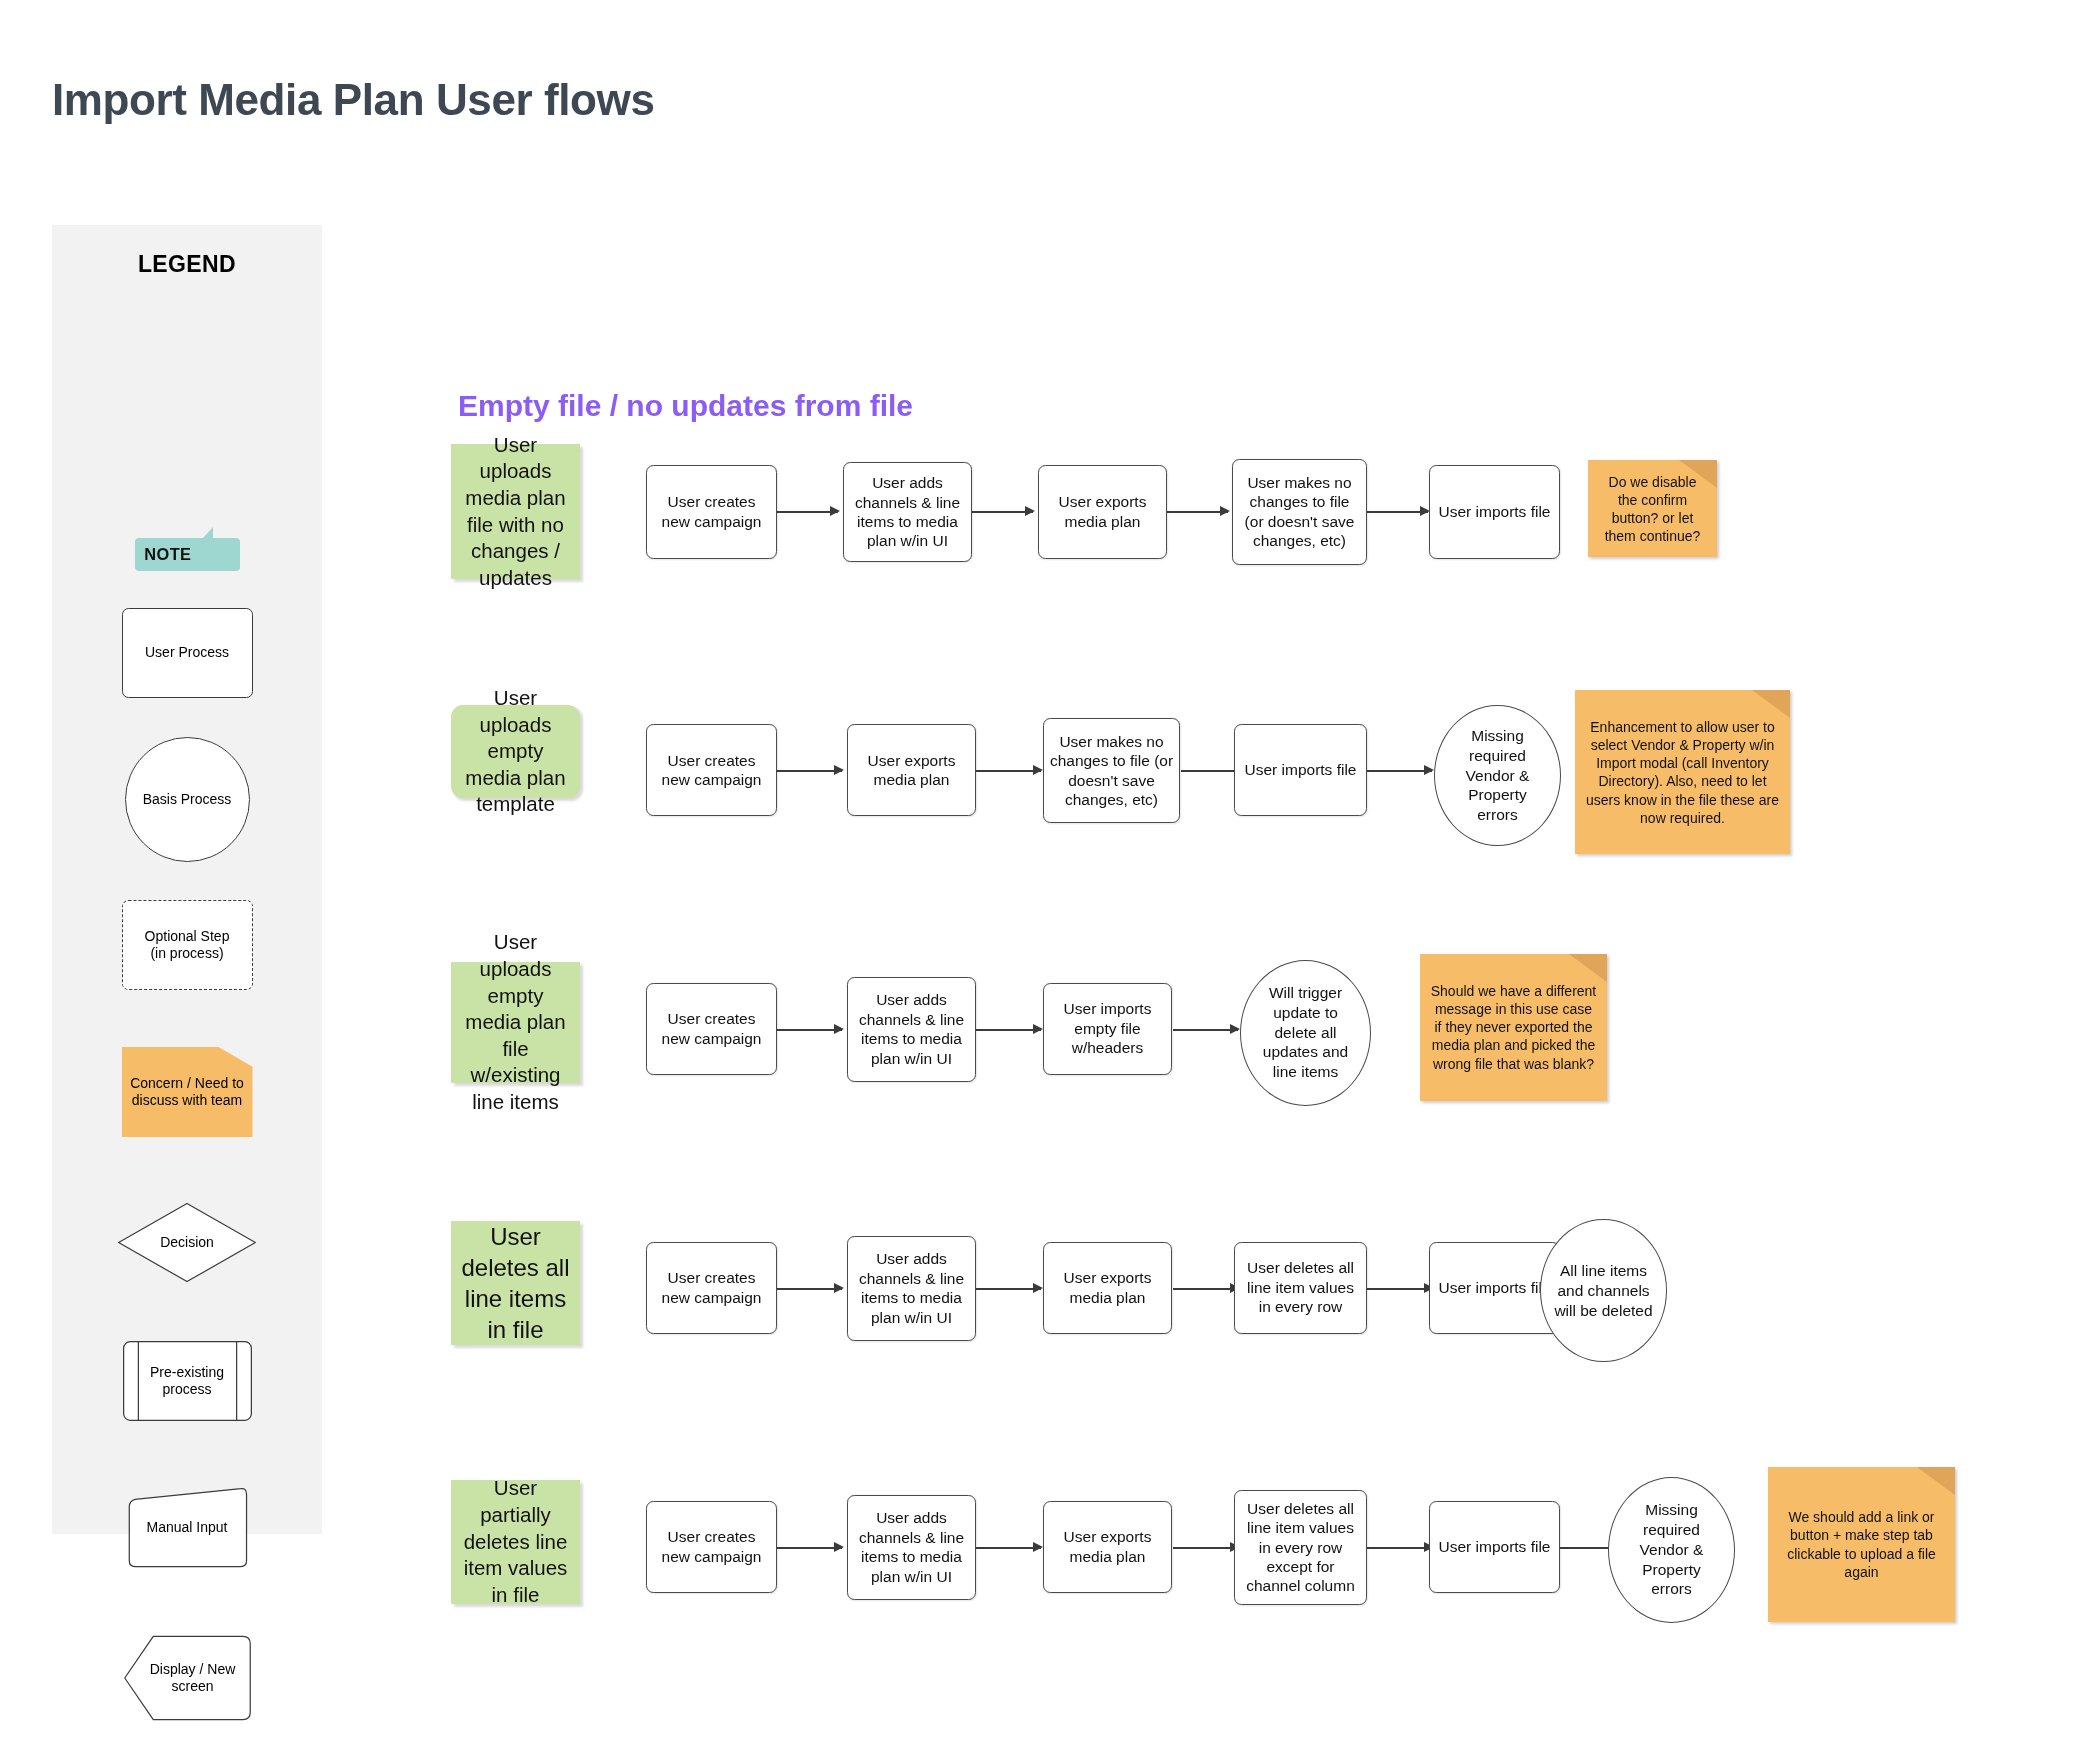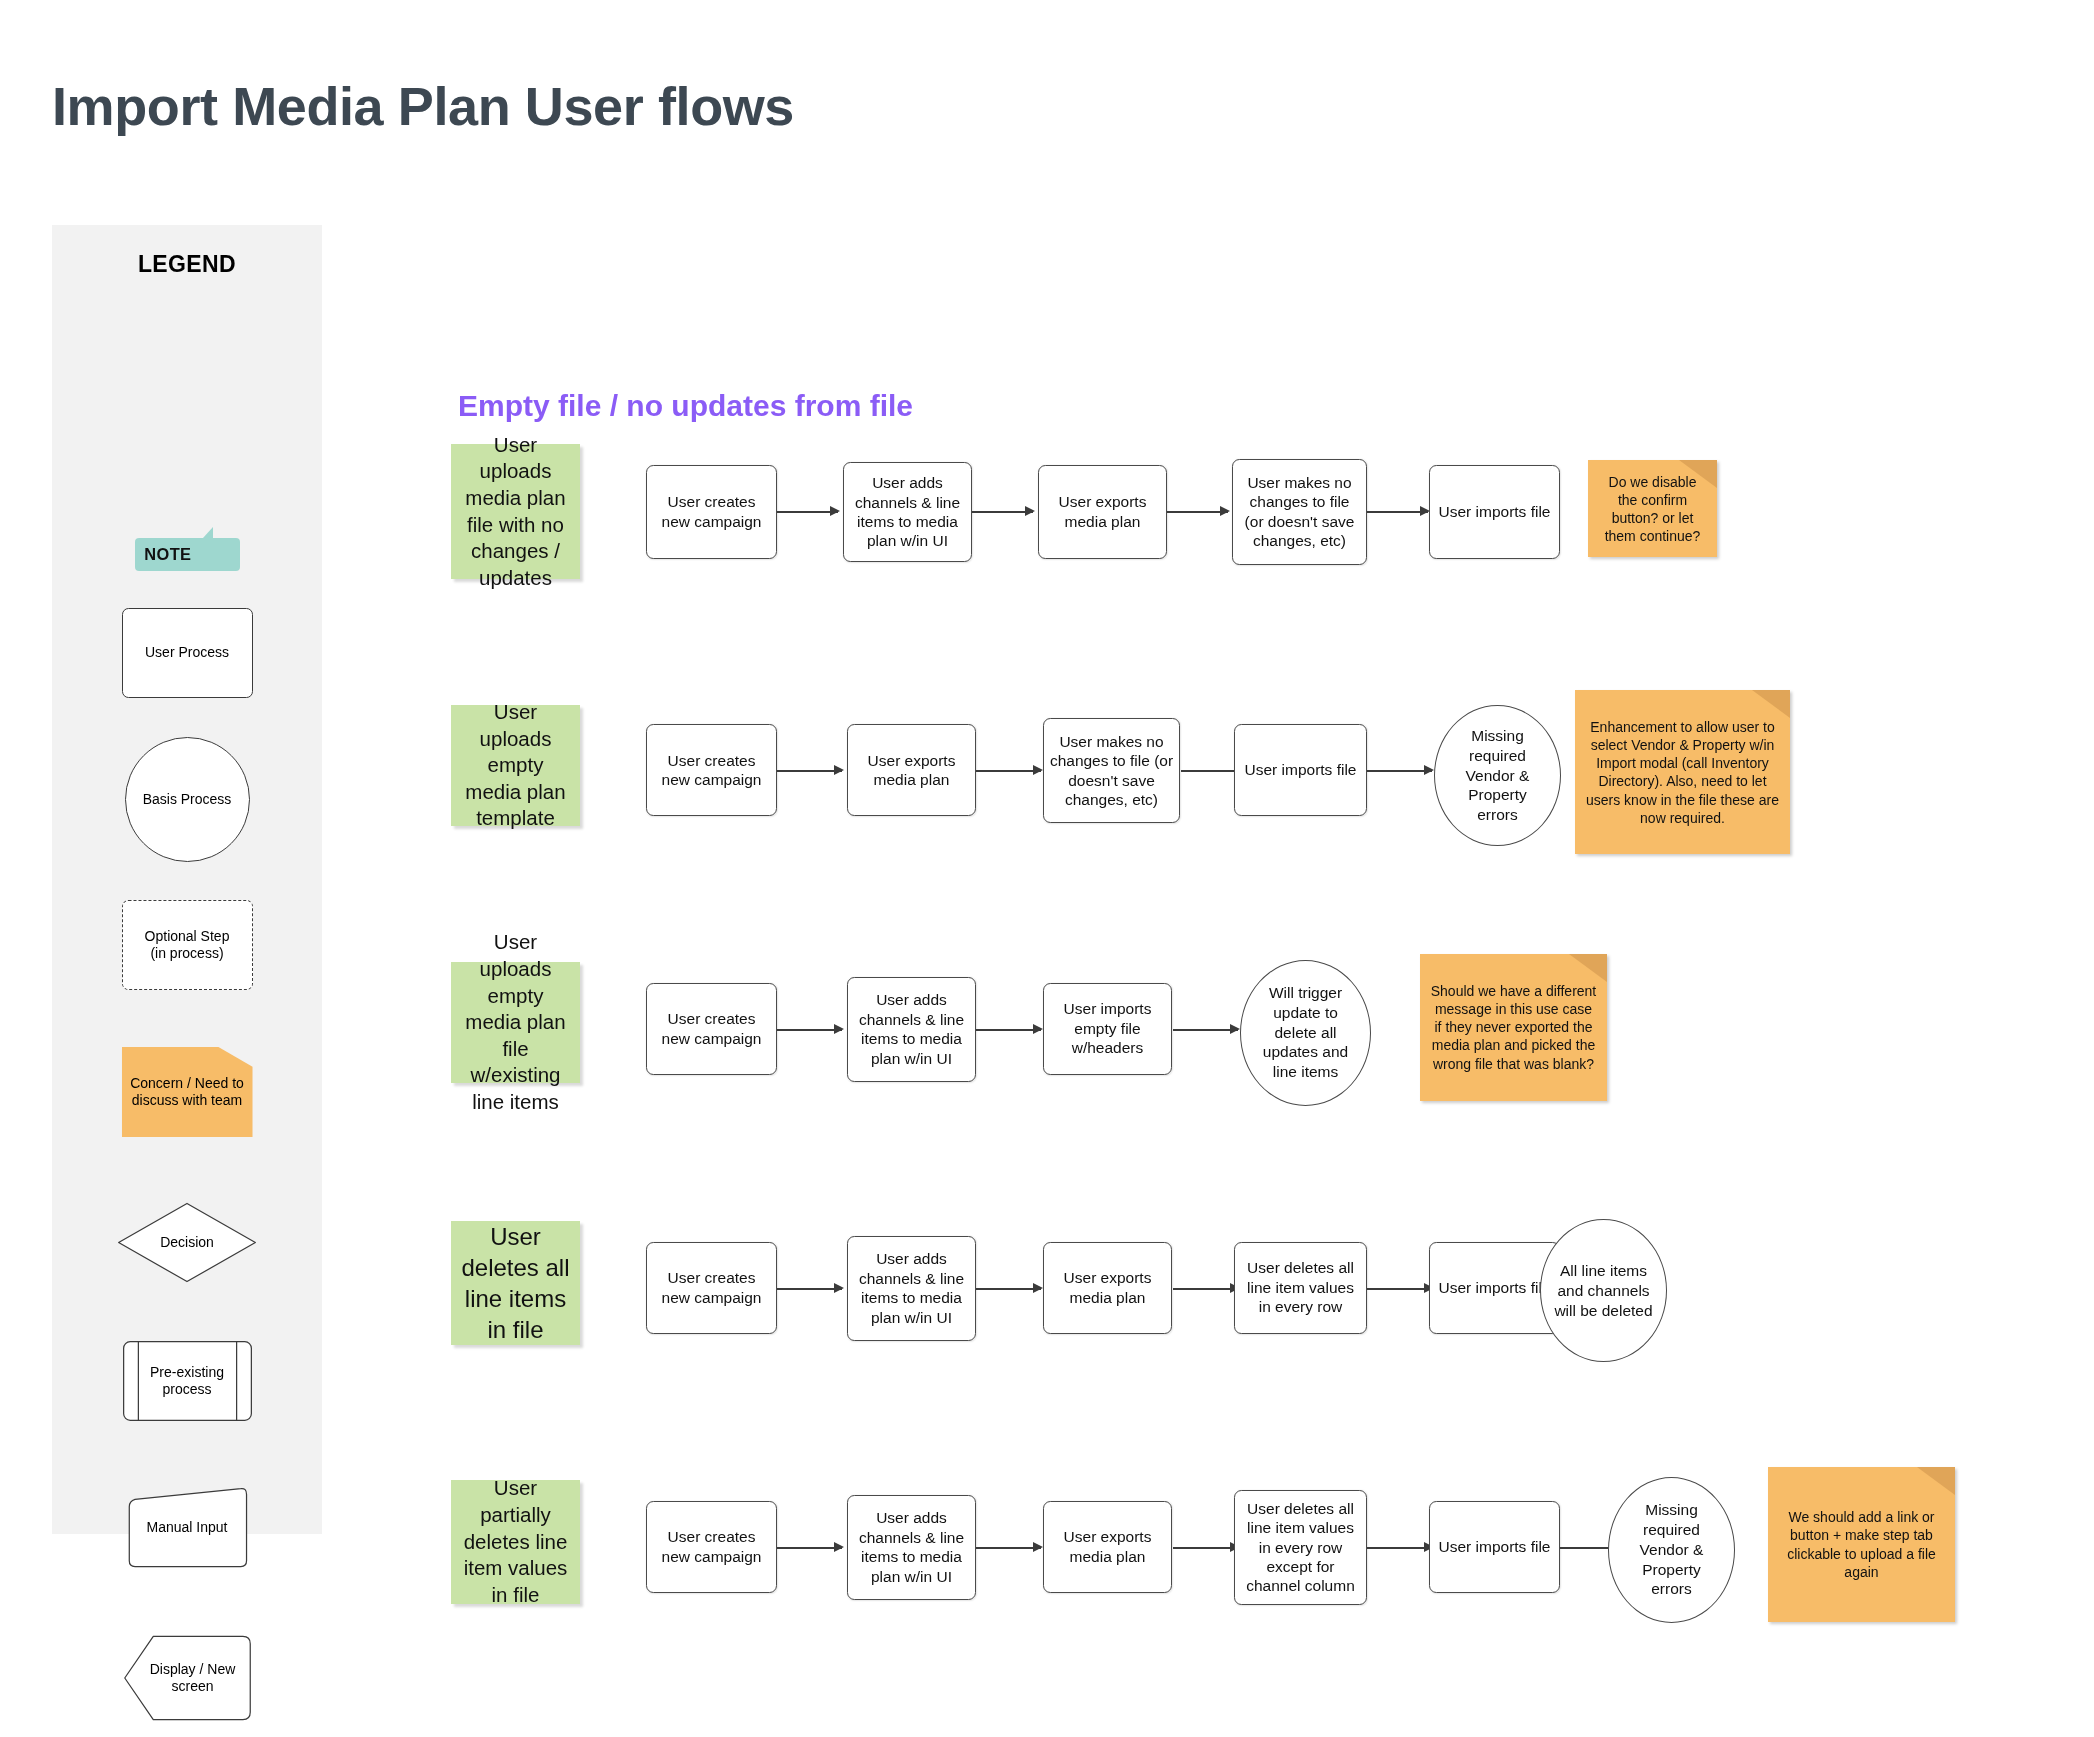--- a/index.html
+++ b/index.html
@@ -14,21 +14,21 @@
     font-family: "Liberation Sans", sans-serif;
     color: #000000;
     overflow: hidden;
   }
 
   
   #page-title {
     position: absolute;
     left: 52px;
     top: 75px;
-    font-size: 54px;
+    font-size: 44px;
     font-weight: bold;
     color: #3d4852;
     letter-spacing: -0.4px;
     white-space: nowrap;
   }
 
   
   #legend-panel {
     position: absolute;
     left: 52px;
@@ -424,21 +424,21 @@
 
   <div class="proc-box" style="left:1429px;top:20.5px;width:131px;height:94px;">User imports file</div>
 
   <div class="sticky-note" style="left:1588px;top:16.4px;width:129px;height:97px;">
     <span class="corner"></span>
     <span class="note-text">Do we disable the confirm button? or let them continue?</span>
   </div>
 </div>
 
 <div class="flow-row" style="top:705px;">
-  <div class="green-card" style="left:451px;top:0px;width:129px;height:121px;">User uploads empty media plan template</div>
+  <div class="green-card" style="left:451px;top:0px;width:129px;height:93px;border-radius:12px;">User uploads empty media plan template</div>
 
   <div class="proc-box" style="left:646px;top:19px;width:131px;height:92px;">User creates new campaign</div>
   <div class="connector" style="left:777px;top:65px;width:65px;">
       <div class="head"></div>
     </div>
 
   <div class="proc-box" style="left:847px;top:19px;width:129px;height:92px;">User exports media plan</div>
   <div class="connector" style="left:976px;top:65px;width:65px;">
       <div class="head"></div>
     </div>

